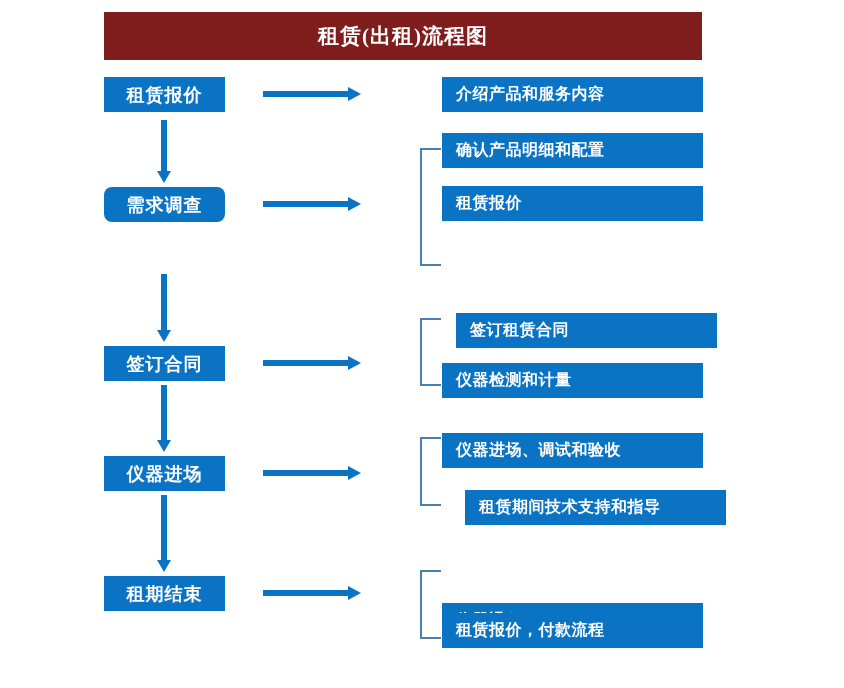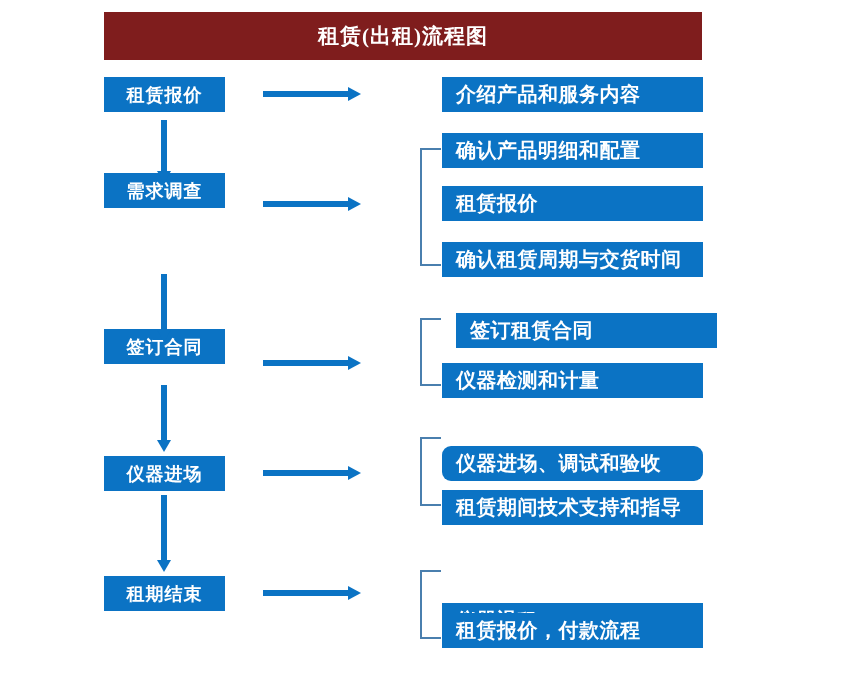--- a/index.html
+++ b/index.html
@@ -54,21 +54,21 @@
   
   .detail-box {
     position: absolute;
     left: 442px;
     width: 261px;
     height: 35px;
     background: #0b73c4;
     color: #ffffff;
     display: flex;
     align-items: center;
-    font-size: 20px;
+    font-size: 16px;
     font-weight: bold;
     padding-left: 14px;
     box-sizing: border-box;
     letter-spacing: 0.5px;
   }
 
   
   .h-arrow {
     position: absolute;
     left: 263px;
@@ -129,23 +129,23 @@
 </style>
 </head>
 <body>
 
 <div id="canvas">
 
   <div class="title-bar">租赁(出租)流程图</div>
 
   <div class="stage-box" style="top:77px;">租赁报价</div>
 
-  <div class="stage-box" style="top:173px;">需求调查</div>
-
-  <div class="stage-box" style="top:329px;">签订合同</div>
+  <div class="stage-box" style="top:187px;border-radius:8px;">需求调查</div>
+
+  <div class="stage-box" style="top:346px;">签订合同</div>
 
   <div class="stage-box" style="top:456px;">仪器进场</div>
 
   <div class="stage-box" style="top:576px;">租期结束</div>
 
   <div class="v-arrow" style="left:157px; top:120px; height:63px;">
     <div class="shaft" style="height:51px;"></div>
     <div class="head" style="top:51px;"></div>
   </div>
 
@@ -187,24 +187,23 @@
 
   <div class="bracket" style="top:148px; height:118px;"></div>
   <div class="bracket" style="top:318px; height:68px;"></div>
   <div class="bracket" style="top:437px; height:69px;"></div>
   <div class="bracket" style="top:570px; height:69px;"></div>
 
   <div class="detail-box" style="top:77px;">介绍产品和服务内容</div>
 
   <div class="detail-box" style="top:133px;text-align:center;">确认产品明细和配置</div>
   <div class="detail-box" style="top:186px;">租赁报价</div>
-  <div class="detail-box" style="top:242px;">确认租赁周期与交货时间</div>
 
   <div class="detail-box" style="top:313px;margin-left:14px;">签订租赁合同</div>
   <div class="detail-box" style="top:363px;">仪器检测和计量</div>
 
-  <div class="detail-box" style="top:446px;border-radius:9px;">仪器进场、调试和验收</div>
-  <div class="detail-box" style="top:490px;">租赁期间技术支持和指导</div>
+  <div class="detail-box" style="top:433px;">仪器进场、调试和验收</div>
+  <div class="detail-box" style="top:490px;margin-left:23px;">租赁期间技术支持和指导</div>
 
   <div class="detail-box" style="top:563px;margin-top:40px;">仪器退租</div>
   <div class="detail-box" style="top:613px;">租赁报价，付款流程</div>
 
 </div>
 
 </body></html>

